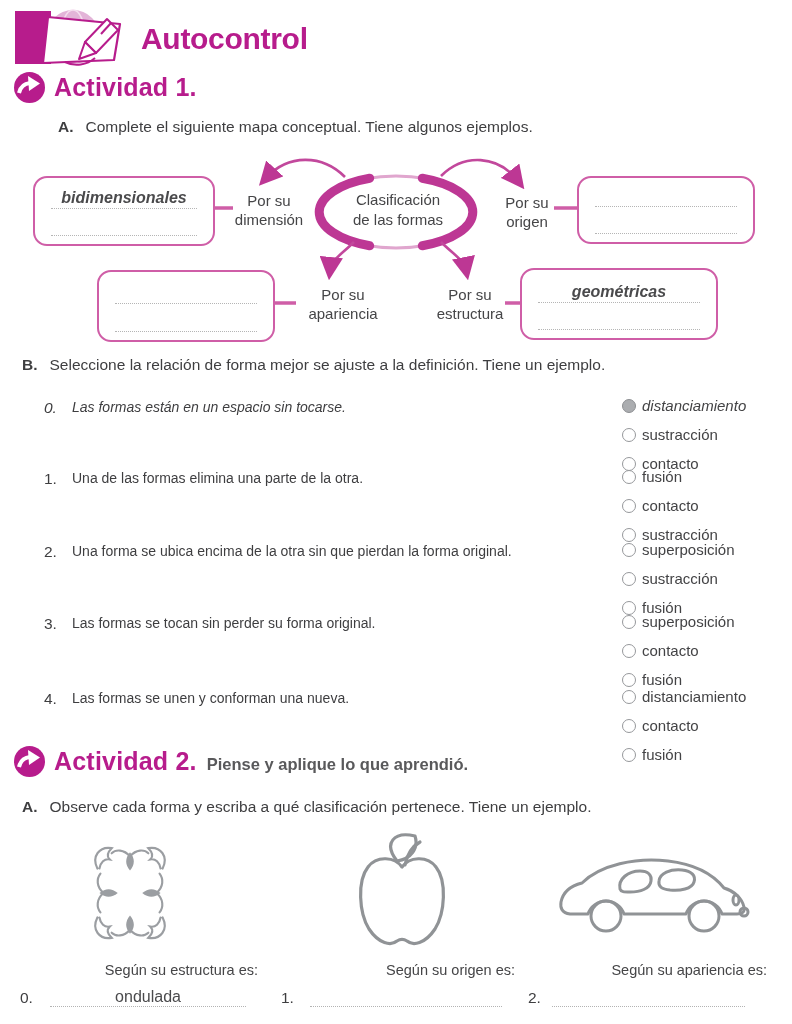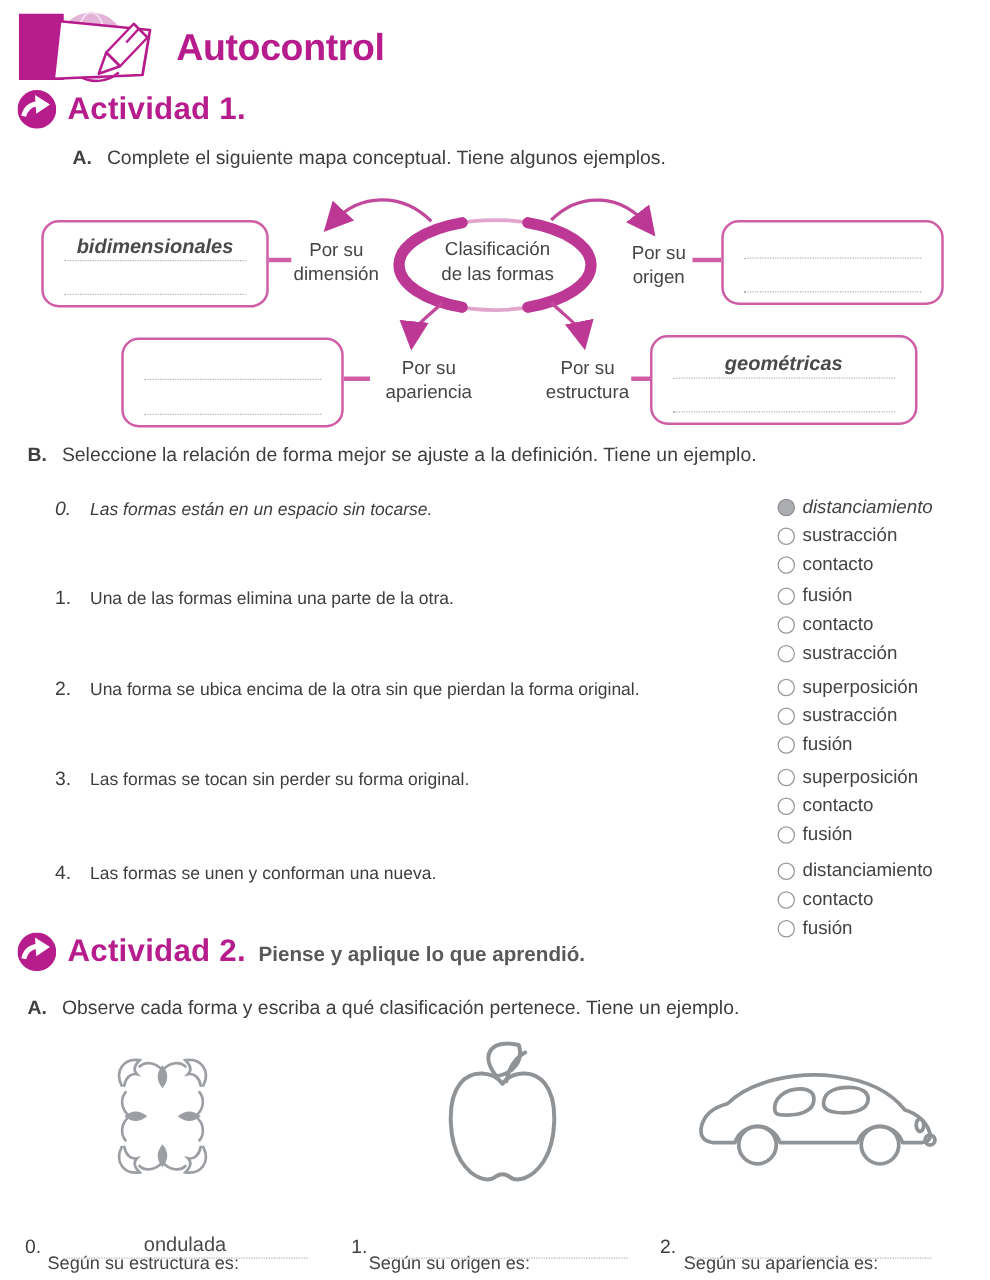--- a/index.html
+++ b/index.html
@@ -31,30 +31,30 @@
            text-align:center;font-size:16px;font-style:italic;color:#4a4a4c;line-height:20px;font-weight:bold;}
   .maplabel{position:absolute;text-align:center;font-size:15px;color:#454547;line-height:1.25;}
   .ovaltext{position:absolute;left:321px;top:40px;width:154px;text-align:center;
             font-size:15px;color:#454547;line-height:1.3;}
 
   
   .q-item{position:absolute;left:0;width:792px;}
   .q-num{position:absolute;left:44px;top:0;font-size:15.5px;}
   .q-text{position:absolute;left:72px;top:0;width:545px;font-size:14px;}
   .italic{font-style:italic;}
-  .opts{position:absolute;left:622px;top:-1px;display:flex;flex-direction:column;gap:8px;}
+  .opts{position:absolute;left:622px;top:-1px;display:flex;flex-direction:column;gap:14px;}
   .opt{display:flex;align-items:center;gap:6px;height:15px;}
   .radio{width:12px;height:12px;border:1.4px solid #96989b;border-radius:50%;background:#fff;
          box-sizing:content-box;flex:0 0 12px;}
   .radio.sel{background:#abadb0;border-color:#8d8f92;}
   .opt-label{font-size:15px;color:#434345;}
 
   
   .fig{position:absolute;}
-  .fig-caption{position:absolute;width:220px;text-align:left;font-size:14.5px;color:#454547;margin-top:41px;}
+  .fig-caption{position:absolute;width:220px;text-align:right;font-size:14.5px;color:#454547;}
   .ans-num{position:absolute;font-size:15.5px;color:#3e3e40;}
   .ans-field{position:absolute;border-bottom:1.5px dotted #b3b3b3;height:19px;
              text-align:center;font-size:16px;color:#4a4a4c;line-height:19px;}
 </style>
 </head>
 <body>
 
 <div class="page">
 
   <svg class="hdr-icon" viewBox="0 0 116 62">
@@ -126,21 +126,21 @@
       <div class="ansline"></div>
     </div>
     <div class="mapbox" style="left:577px;top:26px;width:178px;height:68px;">
       <div class="ansline"></div>
       <div class="ansline"></div>
     </div>
     <div class="mapbox" style="left:97px;top:120px;width:178px;height:72px;padding-top:12px;">
       <div class="ansline"></div>
       <div class="ansline"></div>
     </div>
-    <div class="mapbox" style="left:520px;top:118px;width:214px;height:72px;padding-top:12px;gap:12px;">
+    <div class="mapbox" style="left:520px;top:118px;width:198px;height:72px;padding-top:12px;gap:12px;">
       <div class="ansline">geométricas</div>
       <div class="ansline"></div>
     </div>
 
     <div class="maplabel" style="left:224px;top:42px;width:90px;">
       <div>Por su</div>
       <div>dimensión</div>
     </div>
     <div class="maplabel" style="left:482px;top:44px;width:90px;">
       <div>Por su</div>

